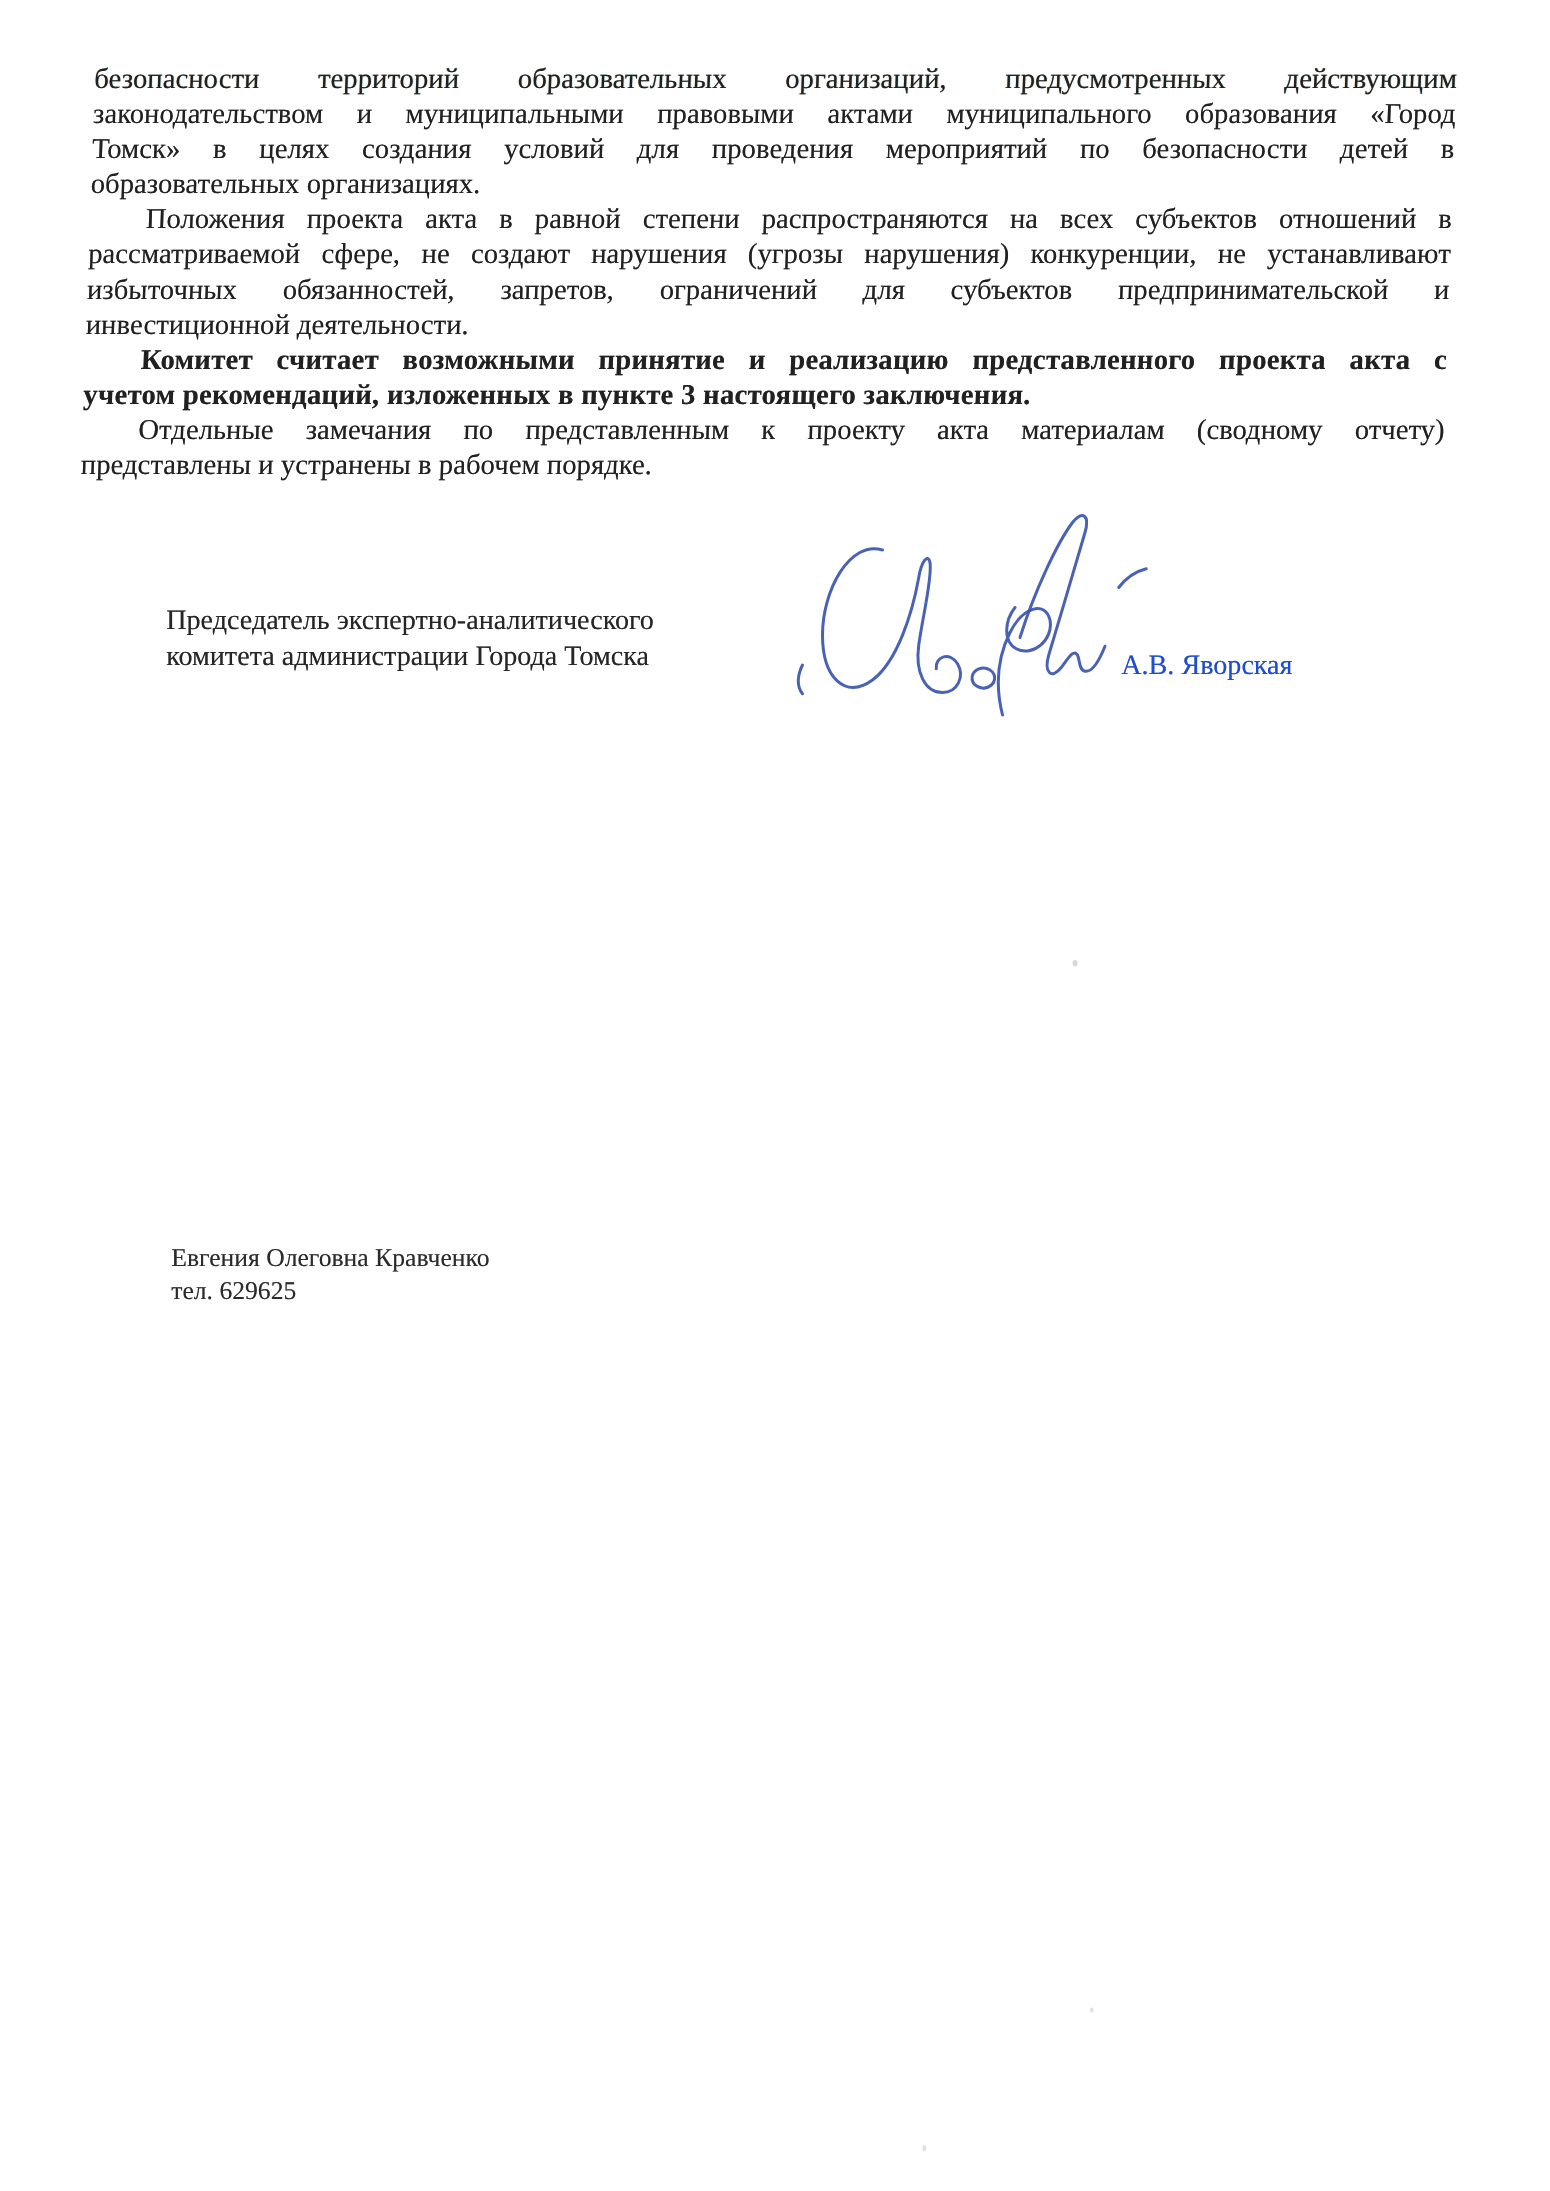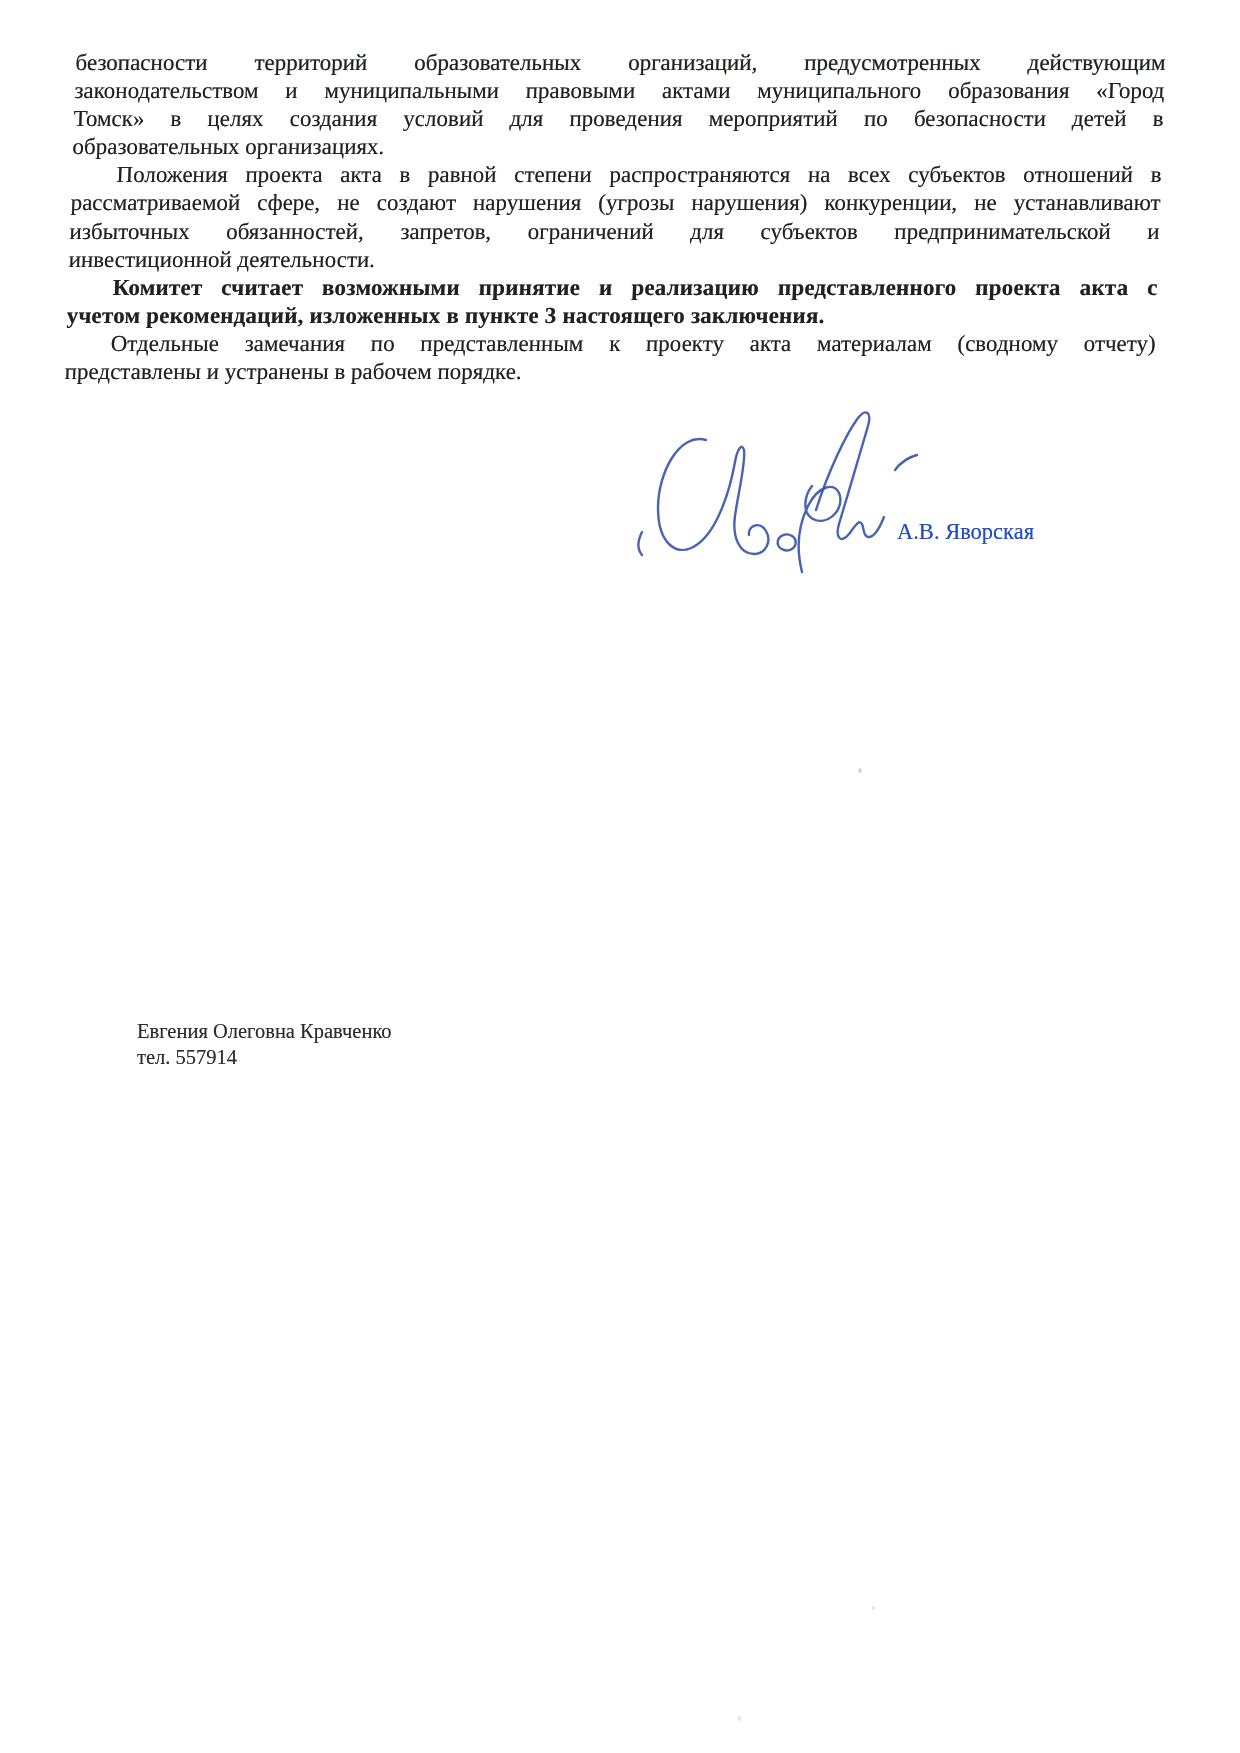--- a/index.html
+++ b/index.html
@@ -79,21 +79,20 @@
     text-shadow: 0 0 0.5px rgba(20,20,20,0.5);
   }
   .footer-contact {
     position: absolute;
     left: 137px;
     top: 995px;
     font-size: 20.5px;
     line-height: 25.5px;
     color: #2b2b2b;
     text-shadow: 0 0 0.4px rgba(20,20,20,0.45);
-    margin-top: 24px;
   }
   .speck {
     position: absolute;
     background: #9a9a9a;
     border-radius: 50%;
     opacity: 0.4;
   }
   .speck.s1 { left: 858px; top: 768px; width: 4px; height: 5px; }
   .speck.s2 { left: 872px; top: 1606px; width: 3px; height: 4px; opacity: 0.3; }
   .speck.s3 { left: 738px; top: 1716px; width: 3px; height: 5px; opacity: 0.3; }
@@ -127,20 +126,24 @@
     <div>
       <div class="line bold indent">Комитет считает возможными принятие и реализацию представленного проекта акта с</div>
       <div class="line bold lastline">учетом рекомендаций, изложенных в пункте 3 настоящего заключения.</div>
     </div>
     <div>
       <div class="line indent">Отдельные замечания по представленным к проекту акта материалам (сводному отчету)</div>
       <div class="line lastline">представлены и устранены в рабочем порядке.</div>
     </div>
   </div>
 
+  <div class="sig-title">
+    <div>Председатель экспертно-аналитического</div>
+    <div>комитета администрации Города Томска</div>
+  </div>
 
   <svg class="sig-image" viewBox="0 0 302 182" xmlns="http://www.w3.org/2000/svg">
 
     <path class="ink" d="M24,138 C20,146 19,155 24,161"></path>
 
     <path class="ink" d="M88,46 C62,38 40,78 40,114 C40,148 58,166 80,150
                          C100,135 112,96 117,68 C119,56 124,48 126,56
                          C128,68 120,100 117,122 C114,144 122,160 136,160
                          C148,160 154,147 148,137 C142,127 130,131 131,141"></path>
 
@@ -154,20 +157,20 @@
                          C237,132 241,125 244,130 C246,134 245,142 250,143
                          C256,144 262,133 266,123"></path>
 
     <path class="ink" d="M277,76 C283,68 291,63 299,61"></path>
   </svg>
 
   <div class="signer-name">А.В. Яворская</div>
 
   <div class="footer-contact">
     <div>Евгения Олеговна Кравченко</div>
-    <div>тел. 557914</div>
+    <div>тел. 629625</div>
   </div>
 
   <div class="speck s1"></div>
   <div class="speck s2"></div>
   <div class="speck s3"></div>
 
 </div>
 
 </body></html>

